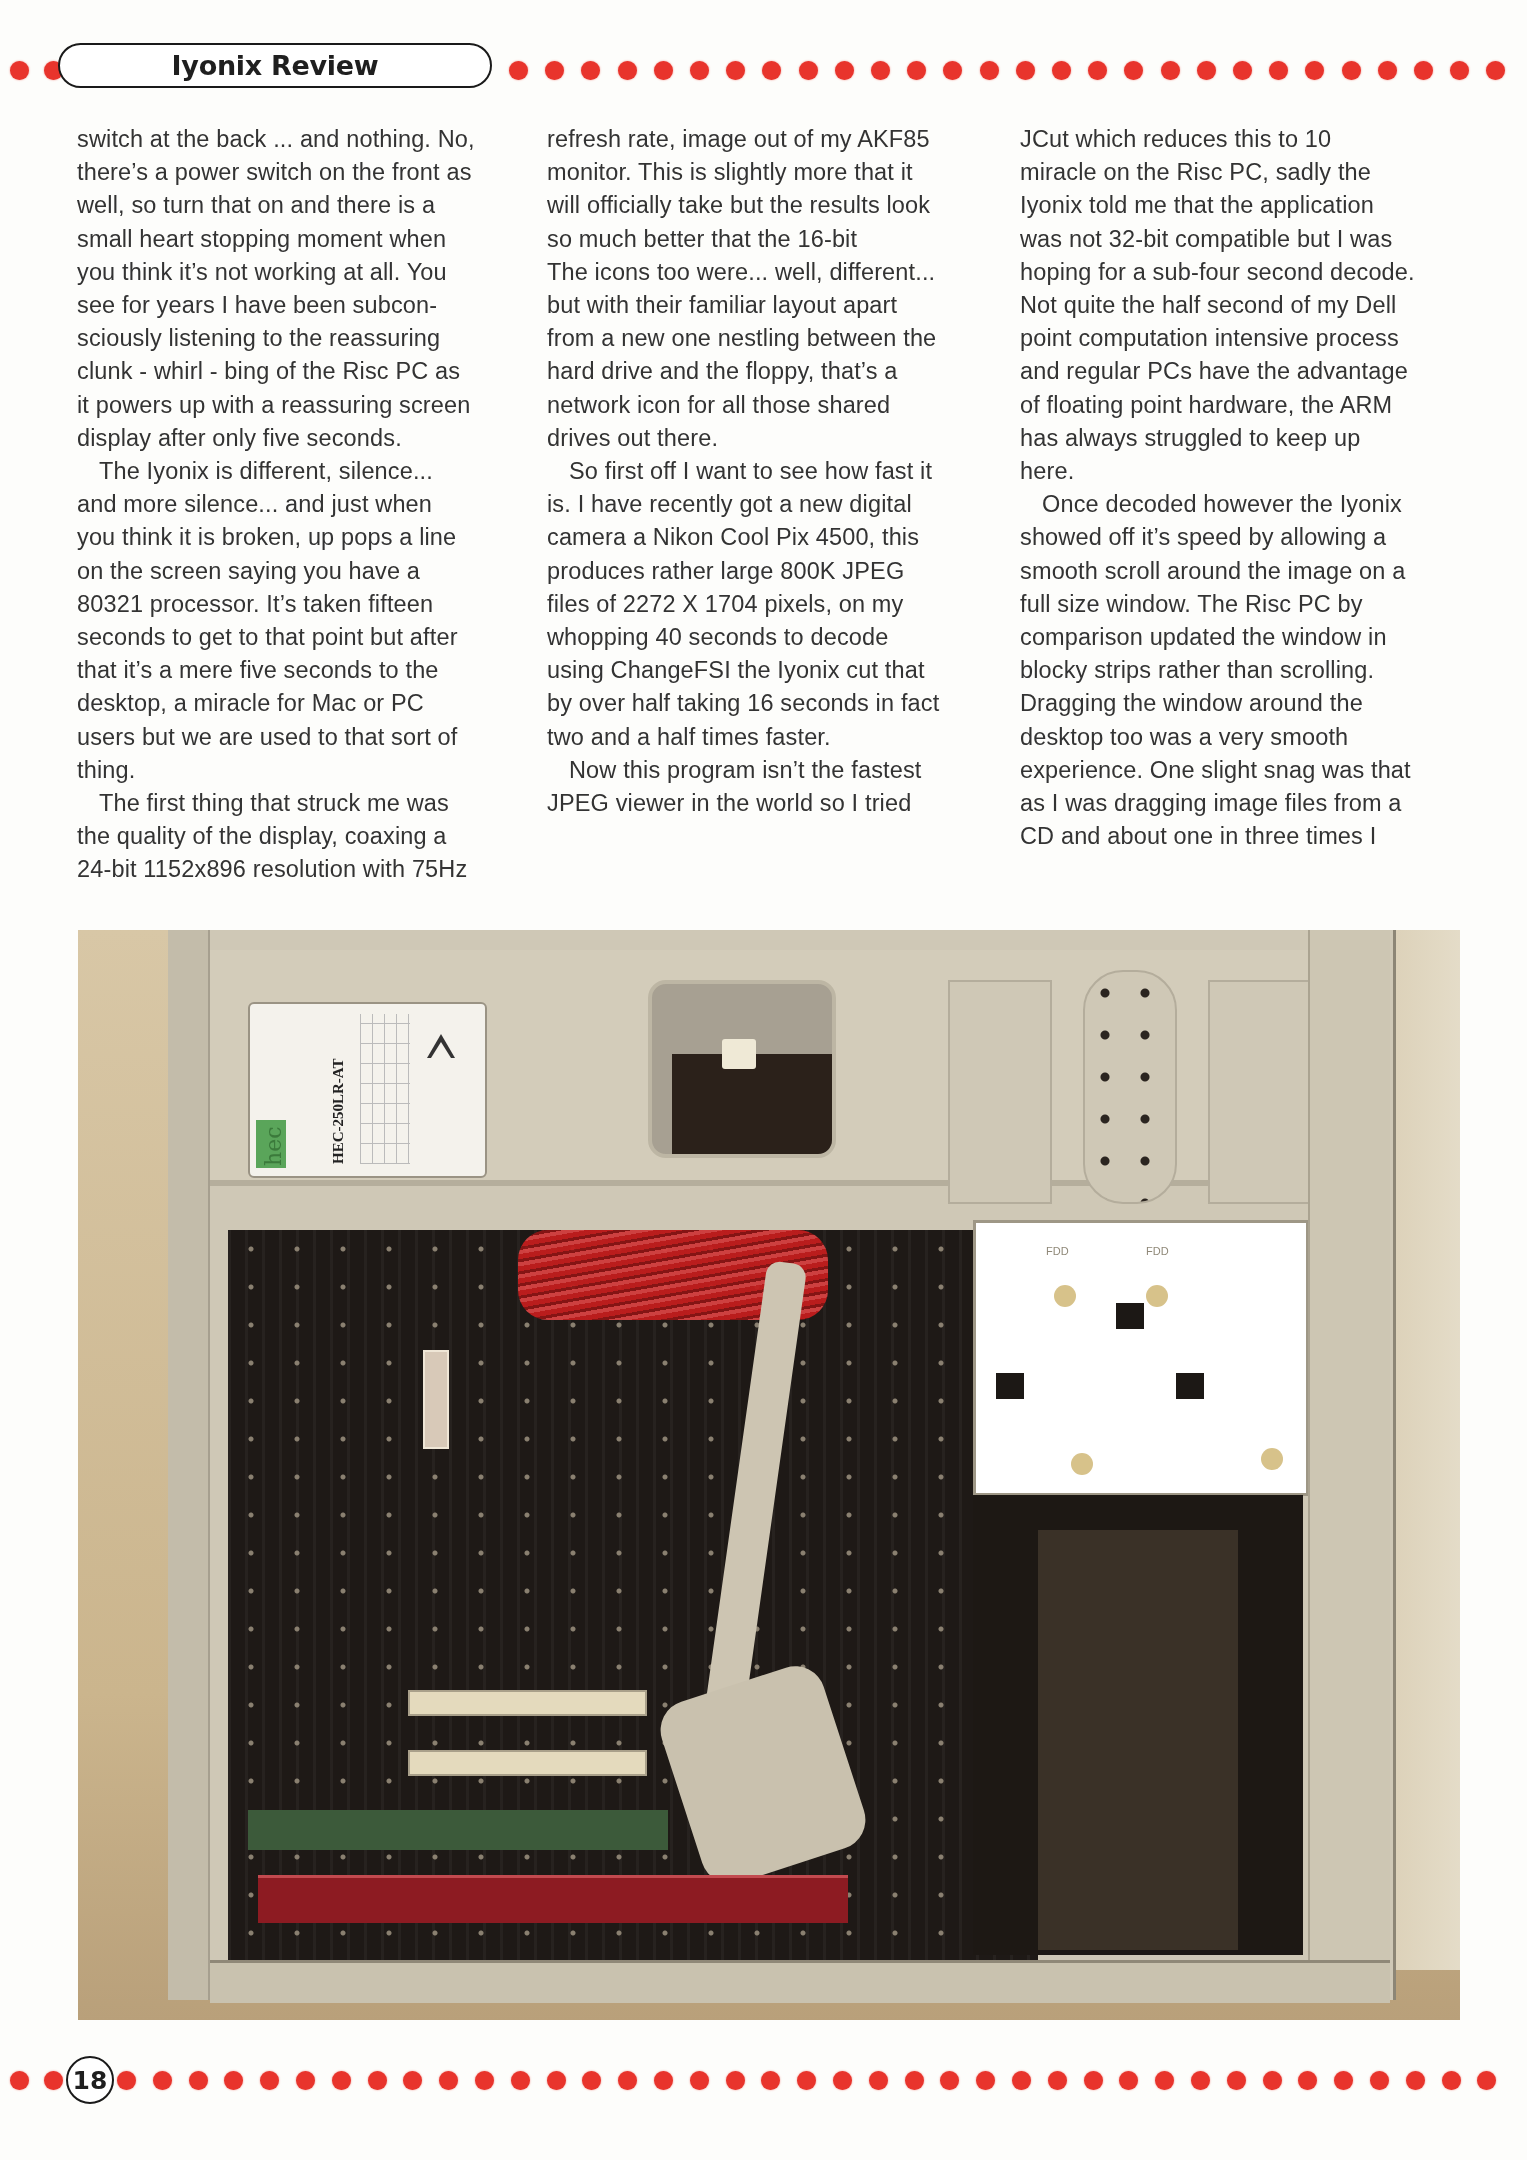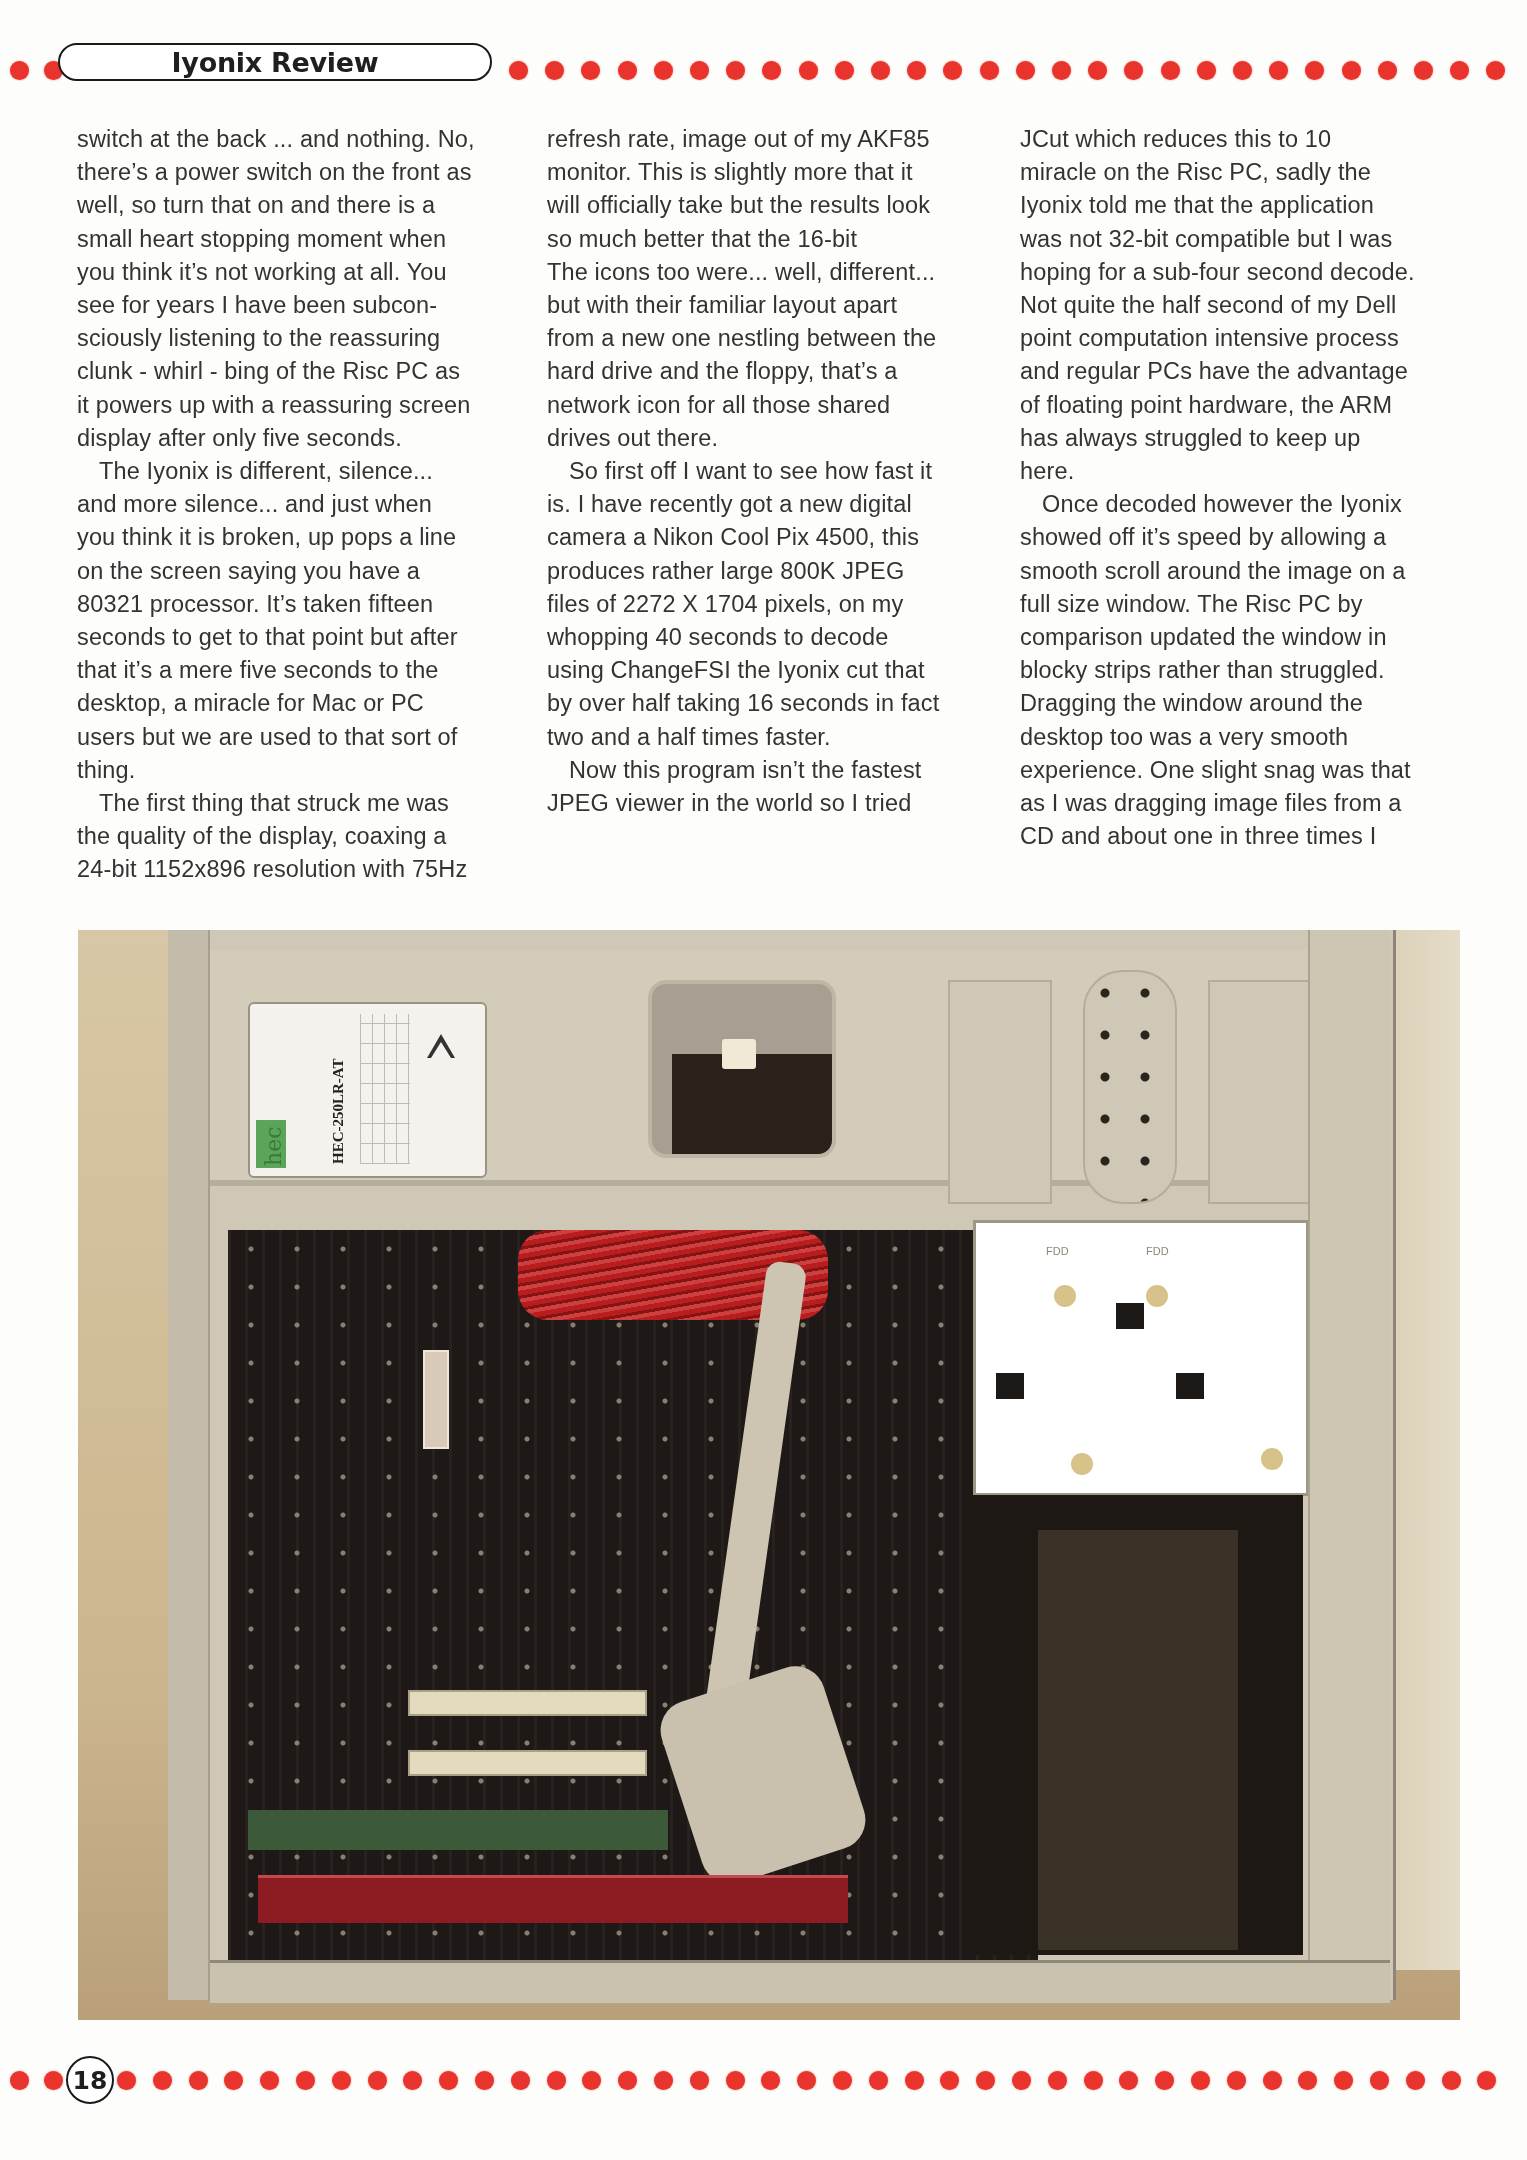--- a/index.html
+++ b/index.html
@@ -8,21 +8,21 @@
     background:#fdfdfb;
     font-family:"Liberation Sans", sans-serif;
     color:#2e2e2e;
   }
   .dot-row { position:absolute; height:20px; }
   .dot {
     position:absolute; top:0; width:19px; height:19px; border-radius:50%;
     background:#e8342c; box-shadow:0 0 2px rgba(232,52,44,0.6);
   }
   .title-pill {
-    position:absolute; left:58px; top:43px; width:434px; height:38px;
+    position:absolute; left:58px; top:43px; width:434px; height:45px;
     border:2.5px solid #1a1a1a; border-radius:26px; background:#fff;
     display:flex; align-items:center; justify-content:center;
     box-sizing:border-box;
   }
   .title-text { font-family:"DejaVu Sans", sans-serif; font-weight:bold; font-size:27px; color:#1f1f1f; letter-spacing:-0.3px; }
   .page-num {
     position:absolute; left:66px; top:2056px; width:48px; height:48px;
     border:2.5px solid #1a1a1a; border-radius:50%; background:#fff; box-sizing:border-box;
     display:flex; align-items:center; justify-content:center;
     font-family:"DejaVu Sans", sans-serif; font-weight:bold; font-size:25px; color:#1f1f1f;
@@ -141,21 +141,21 @@
     <span class="line">point computation intensive process</span>
     <span class="line">and regular PCs have the advantage</span>
     <span class="line">of floating point hardware, the ARM</span>
     <span class="line">has always struggled to keep up</span>
     <span class="line">here.</span>
     <span class="line indent">Once decoded however the Iyonix</span>
     <span class="line">showed off it’s speed by allowing a</span>
     <span class="line">smooth scroll around the image on a</span>
     <span class="line">full size window. The Risc PC by</span>
     <span class="line">comparison updated the window in</span>
-    <span class="line">blocky strips rather than struggled.</span>
+    <span class="line">blocky strips rather than scrolling.</span>
     <span class="line">Dragging the window around the</span>
     <span class="line">desktop too was a very smooth</span>
     <span class="line">experience. One slight snag was that</span>
     <span class="line">as I was dragging image files from a</span>
     <span class="line">CD and about one in three times I</span>
   </div>
 
 <div class="photo">
 
   <div class="ph" style="left:0;top:0;width:1382px;height:1090px;background:linear-gradient(180deg,#d8c7a6 0%,#cbb58d 70%,#b9a07a 100%);"></div>

